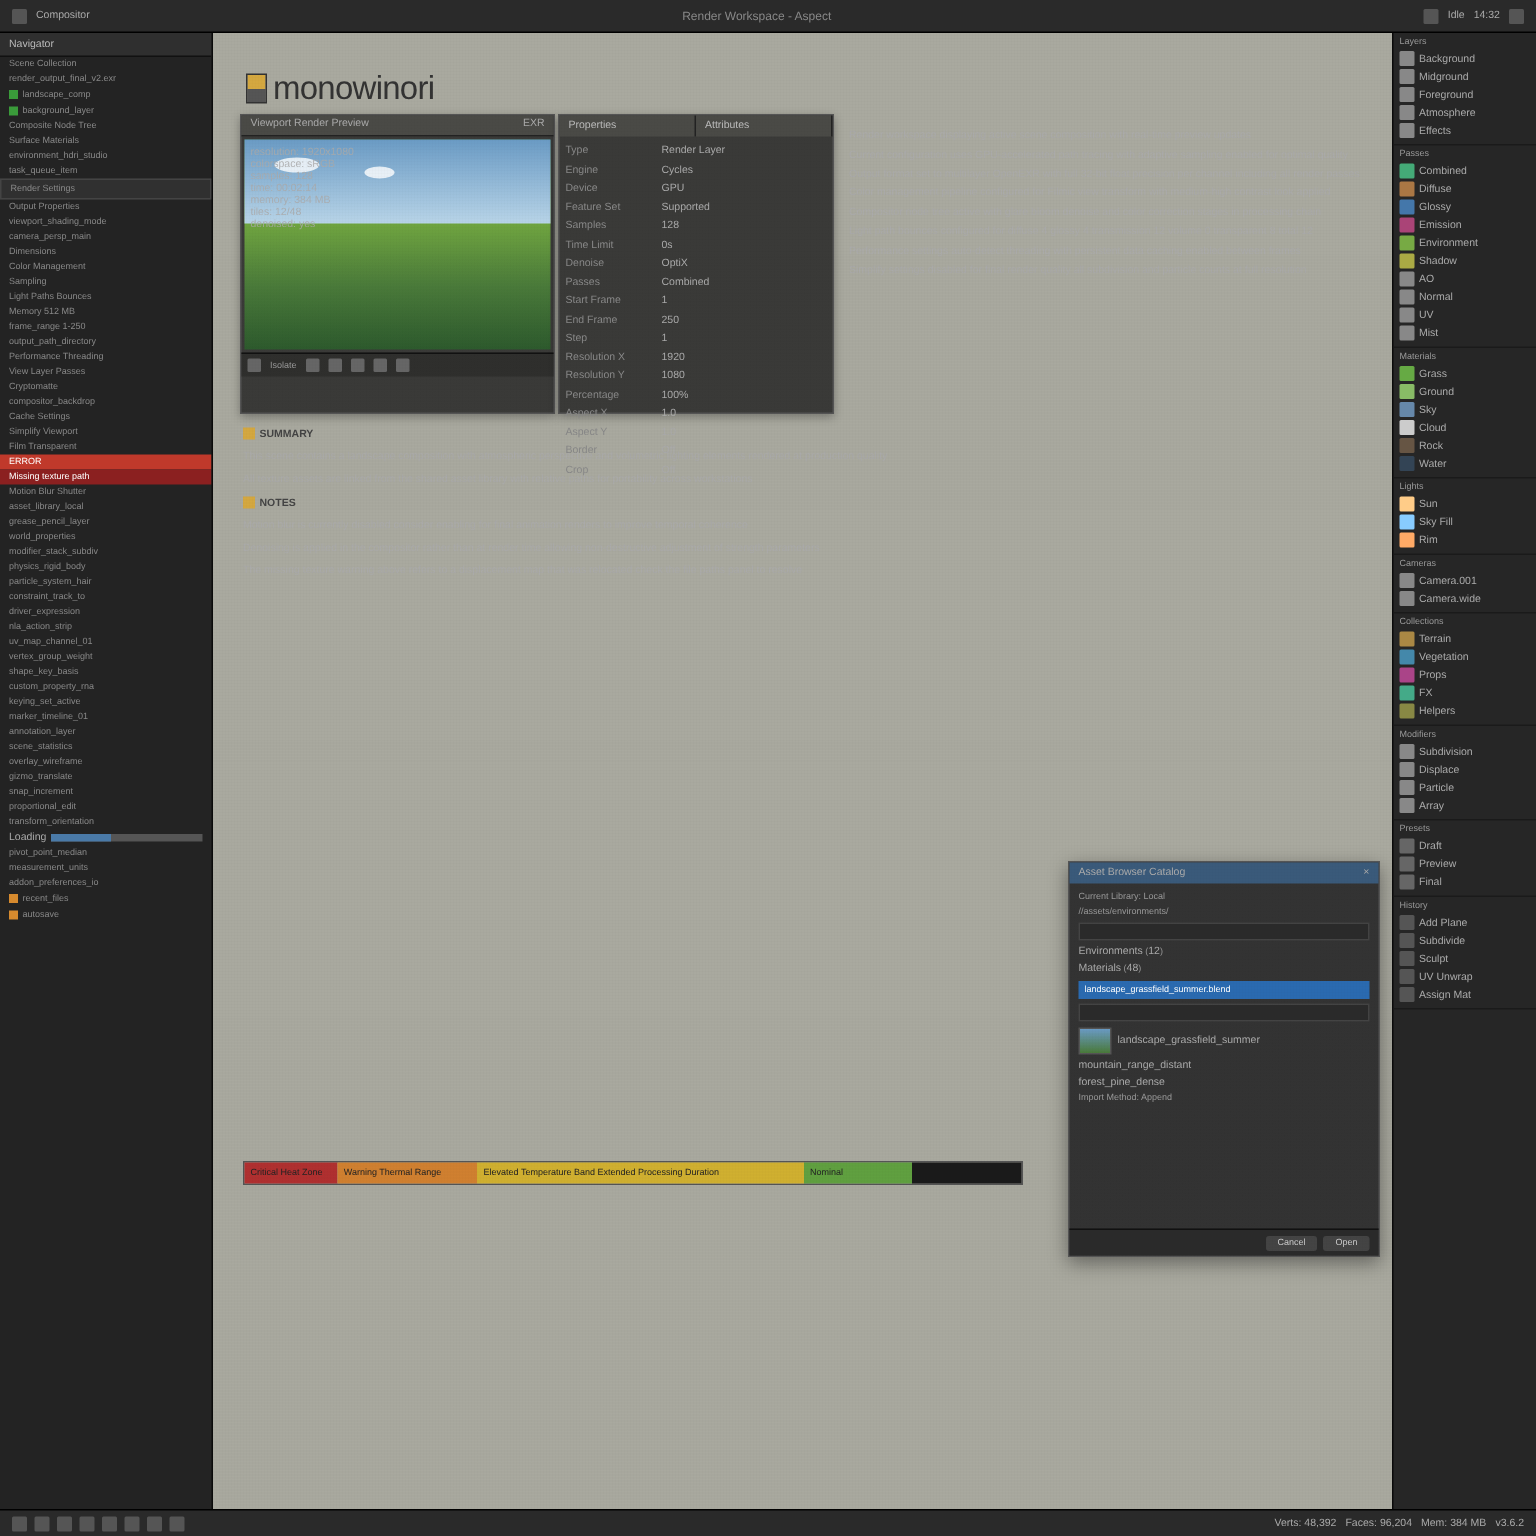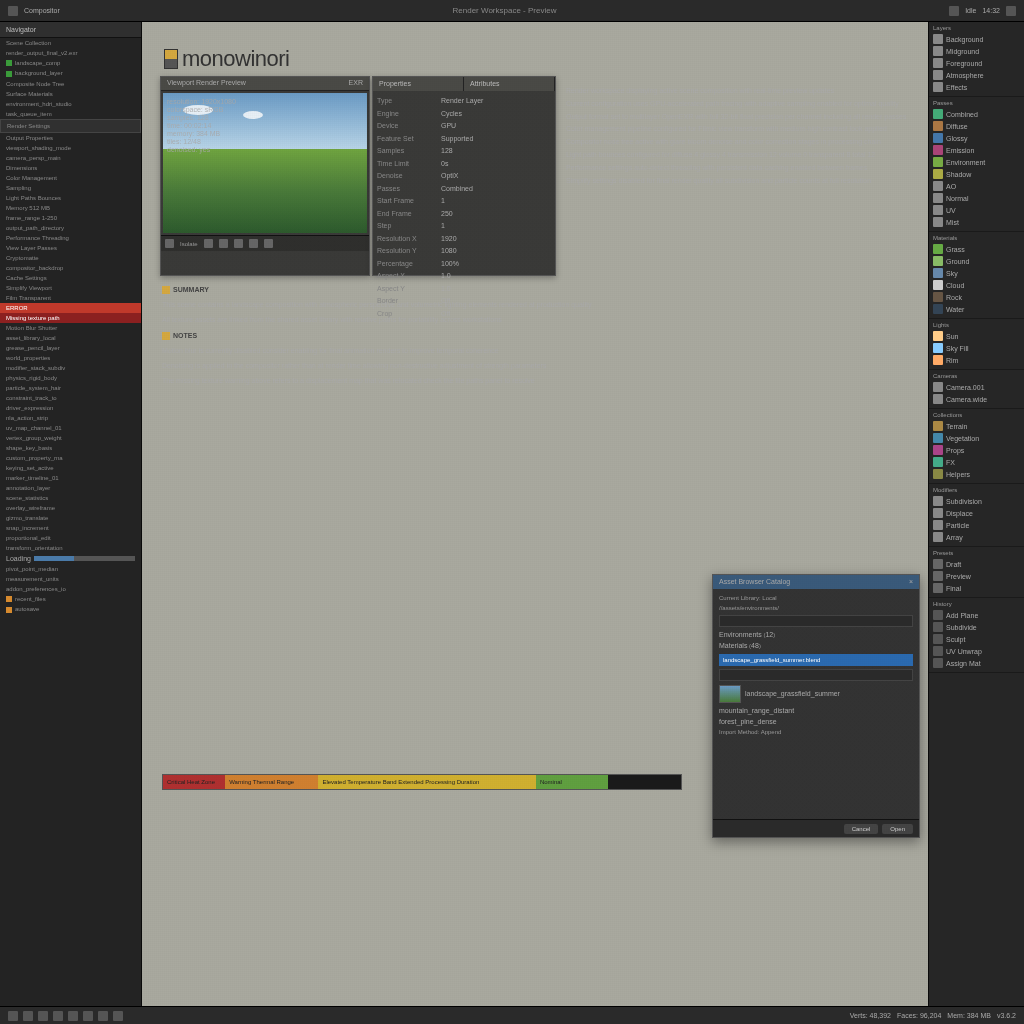--- a/index.html
+++ b/index.html
@@ -71,21 +71,21 @@
 .statusbar .sright{display:flex;gap:6px;font-size:6px;color:#777;align-items:center}
 </style>
 </head>
 <body>
 
 <div class="titlebar">
   <div class="left">
     <div class="icon-sq"></div>
     <span>Compositor</span>
   </div>
-  <div class="center">Render Workspace - Preview</div>
+  <div class="center">Render Workspace - Aspect</div>
   <div class="right">
     <div class="icon-sq"></div>
     <span>Idle</span>
     <span>14:32</span>
     <div class="icon-sq"></div>
   </div>
 </div>
 
 <div class="main">
   <div class="sidebar-left">

